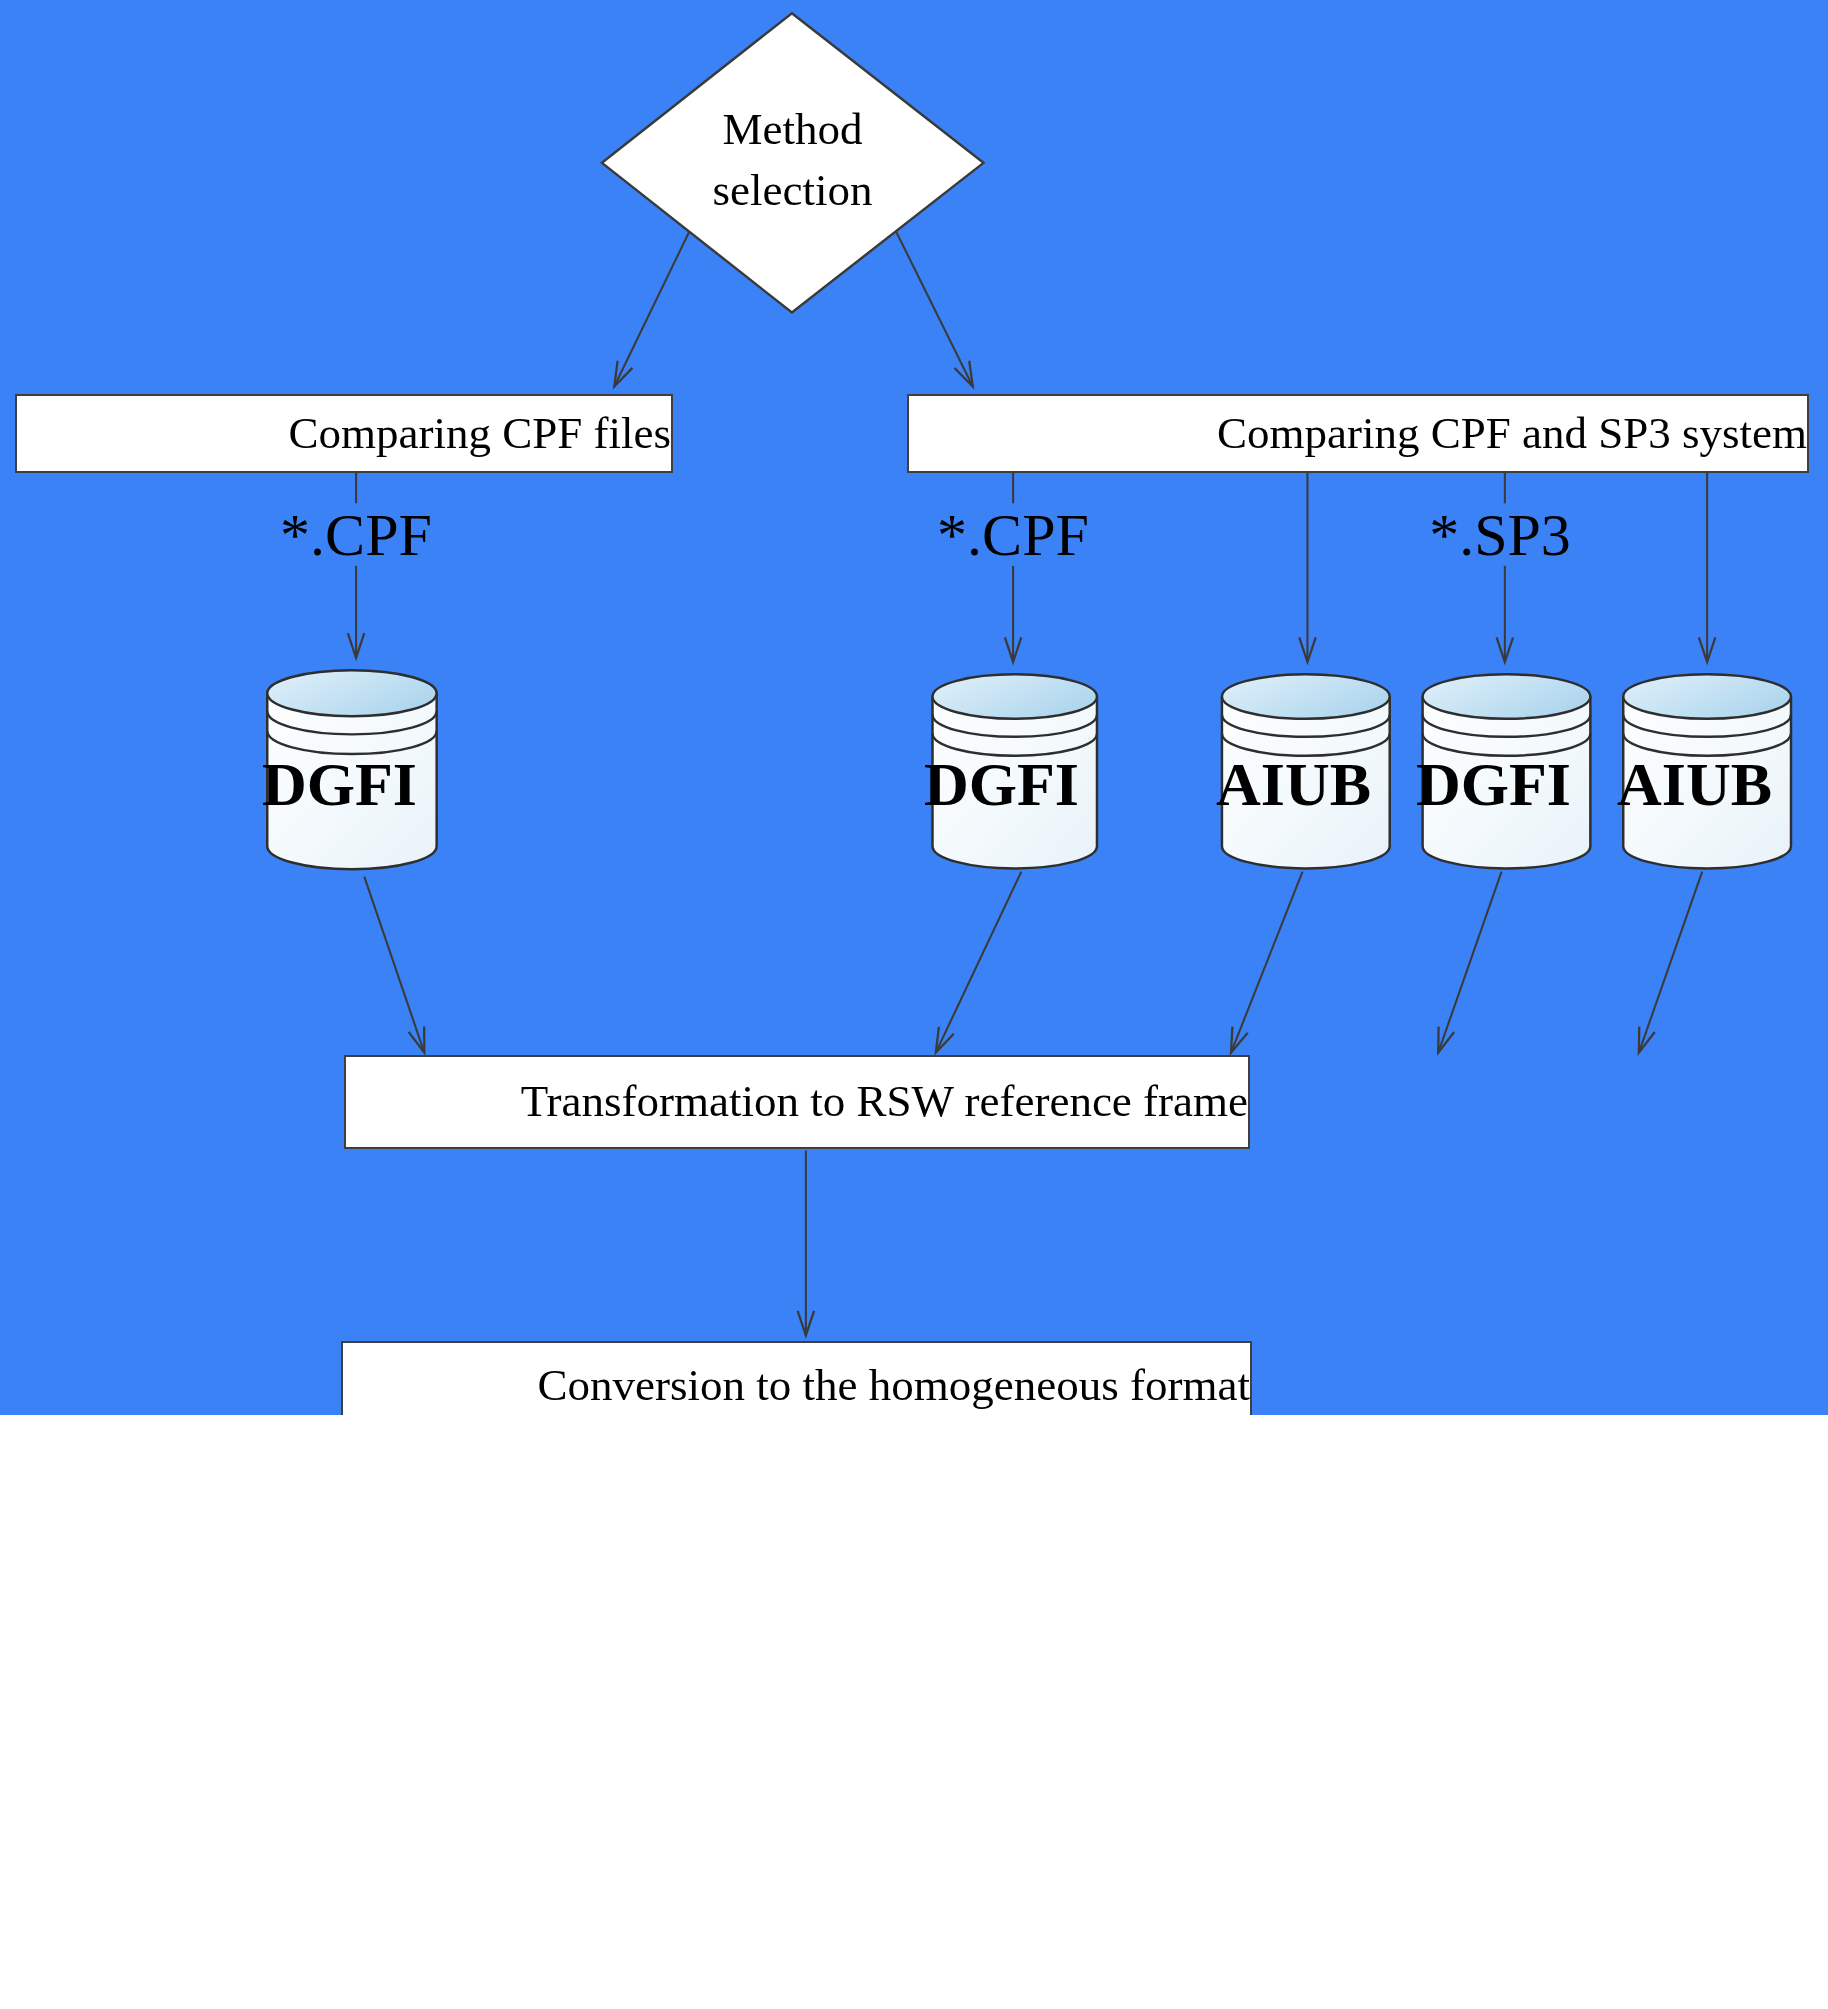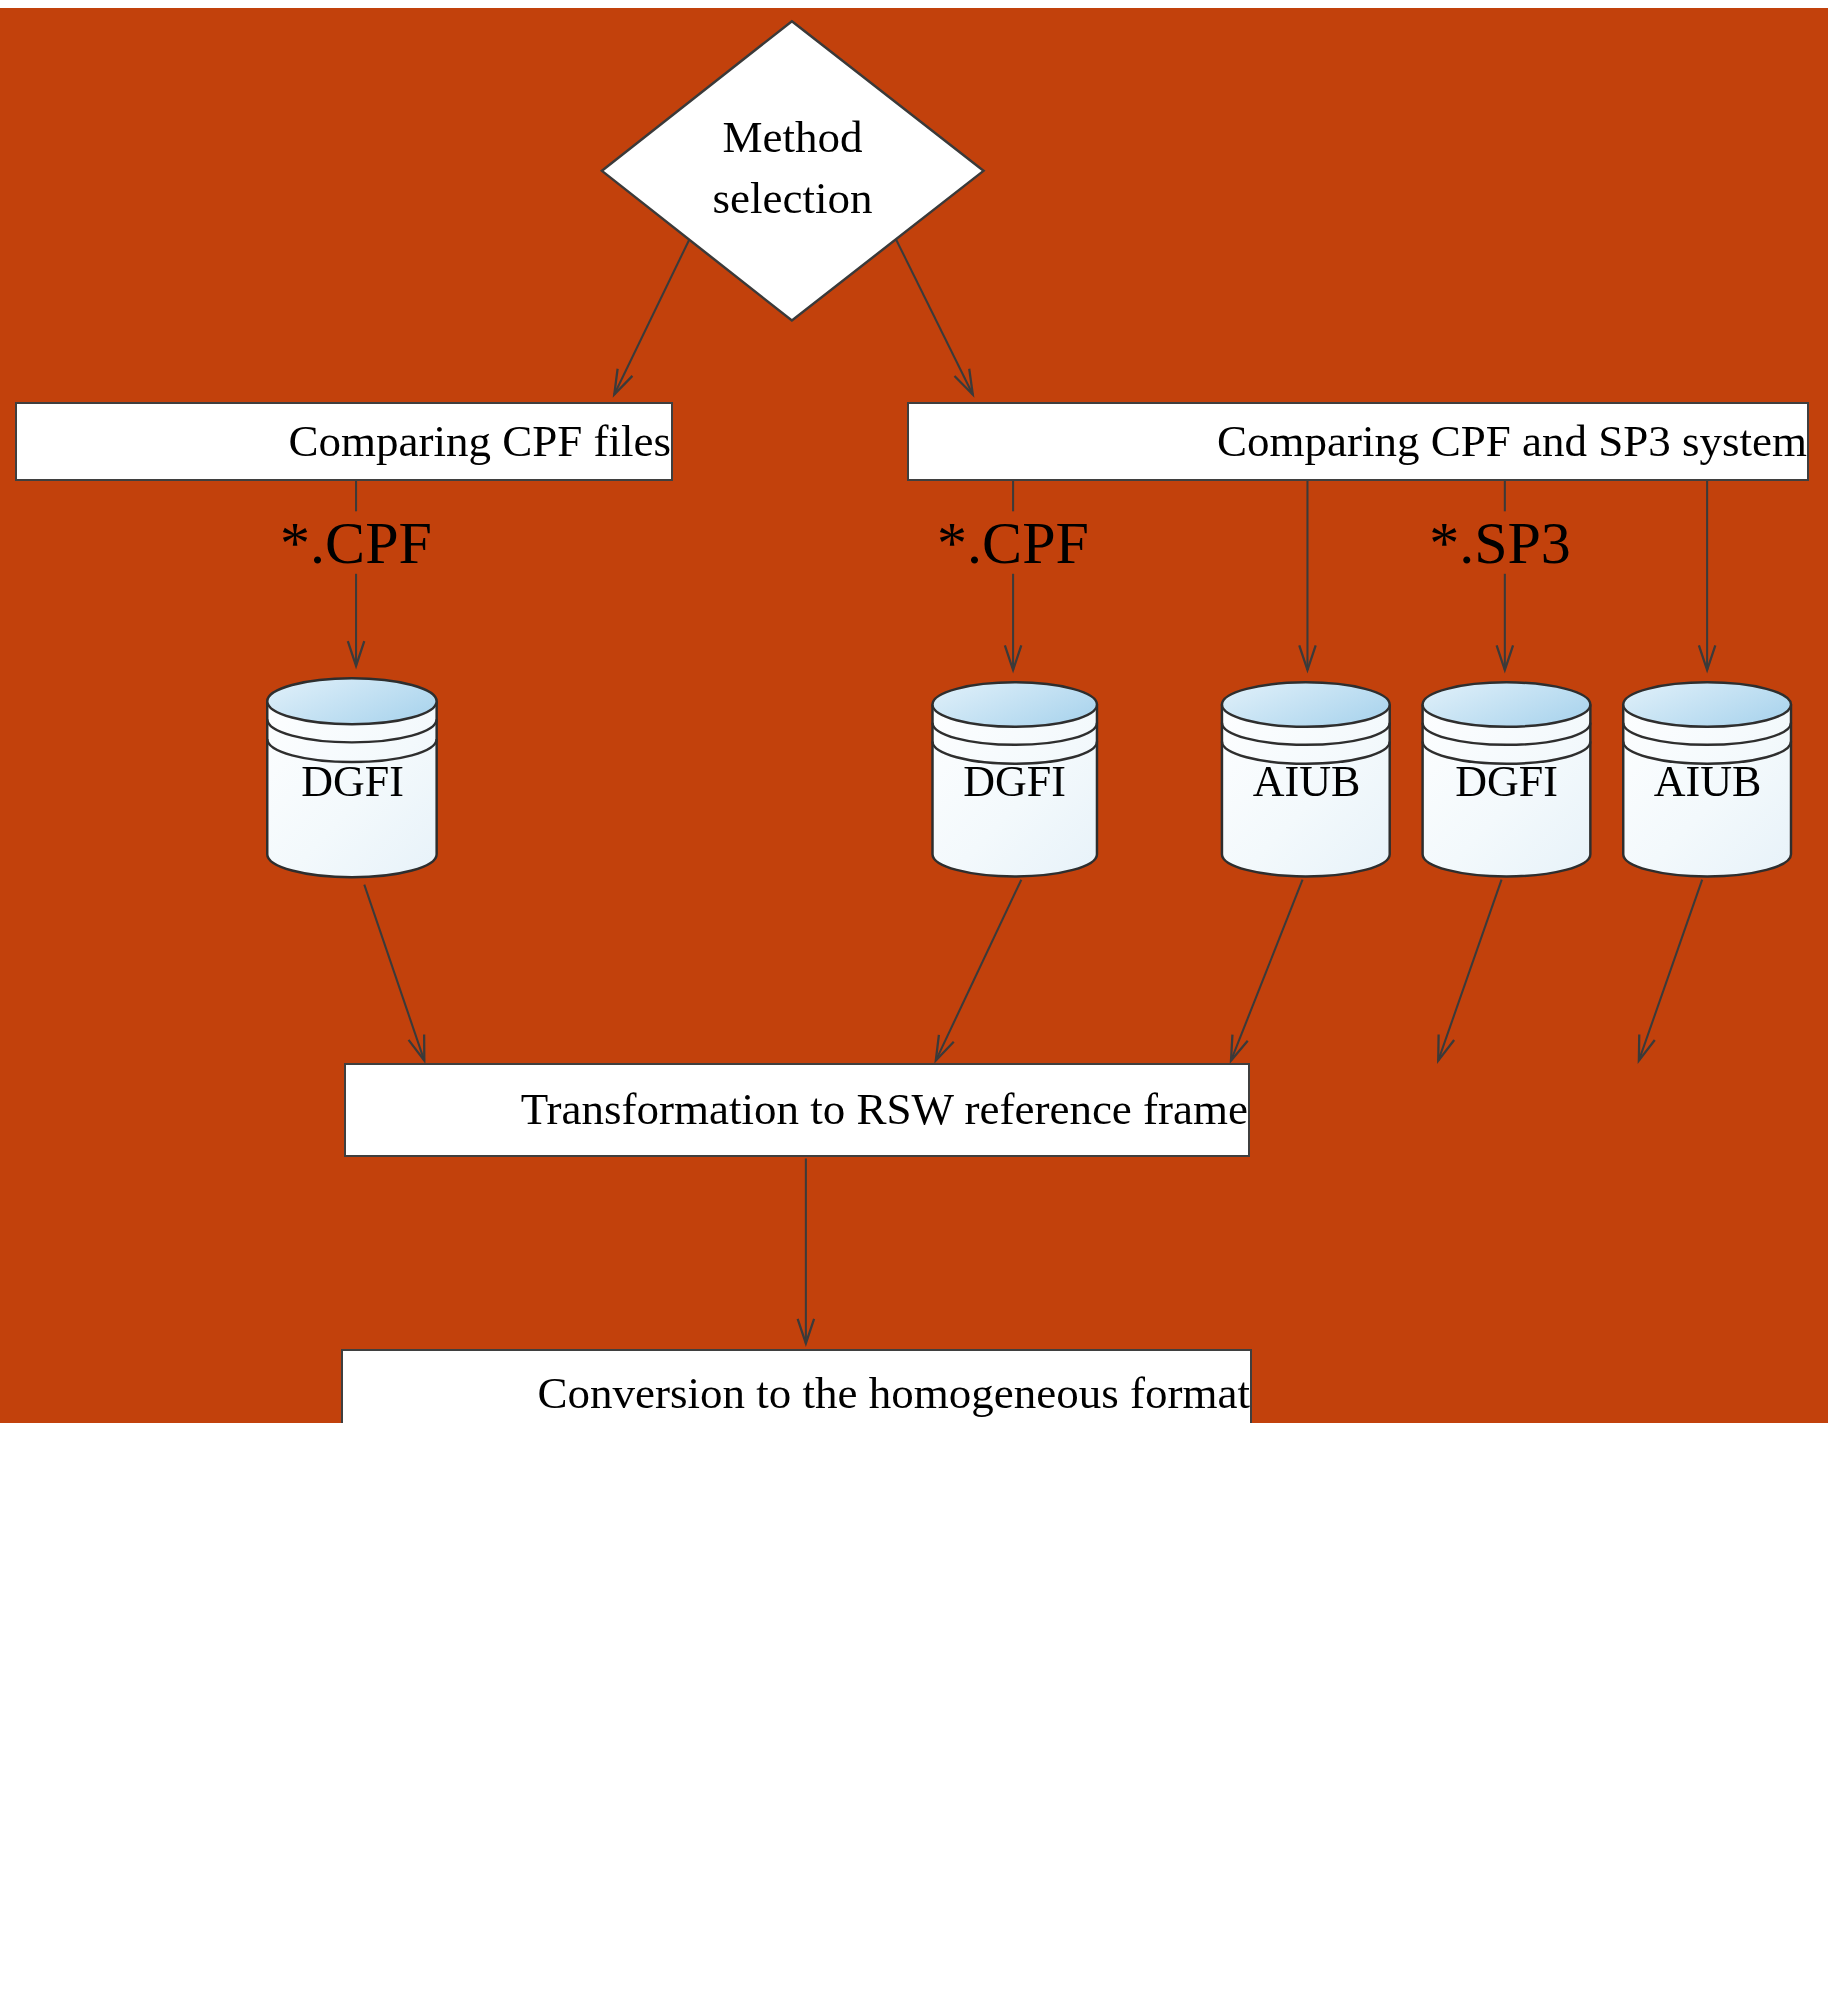--- a/index.html
+++ b/index.html
@@ -4,24 +4,23 @@
 <style>
   html, body {
     margin: 0;
     padding: 0;
     background: #ffffff;
   }
   #canvas {
     position: relative;
     width: 1828px;
     height: 1415px;
-    background: #c2410c;
+    background: #3b82f6;
     font-family: "Liberation Serif", "DejaVu Serif", serif;
     color: #000000;
-    margin-top: 8px;
   }
   #shapes {
     position: absolute;
     left: 0; top: 0;
     width: 1828px; height: 2009px;
   }
   .node-box {
     position: absolute;
     border: 2.5px solid #3f3f3f;
     background: #ffffff;
@@ -44,23 +43,24 @@
     position: absolute;
     left: 669px; top: 99px;
     width: 247px;
     text-align: center;
     font-size: 45px;
     line-height: 61px;
   }
   .db-label {
     position: absolute;
     width: 181px;
-    text-align: center;
-    font-size: 44px;
+    text-align: left;
+    font-size: 62px;
     line-height: 1.1;
+    font-weight: bold;
   }
 </style>
 </head>
 <body>
 
 <div id="canvas">
 
   <svg id="shapes" viewBox="0 0 2223 2443">
     <defs>
       <marker id="arrowhead" viewBox="0 0 16 12" markerWidth="16" markerHeight="12" refX="13" refY="6" orient="auto" markerUnits="strokeWidth">

